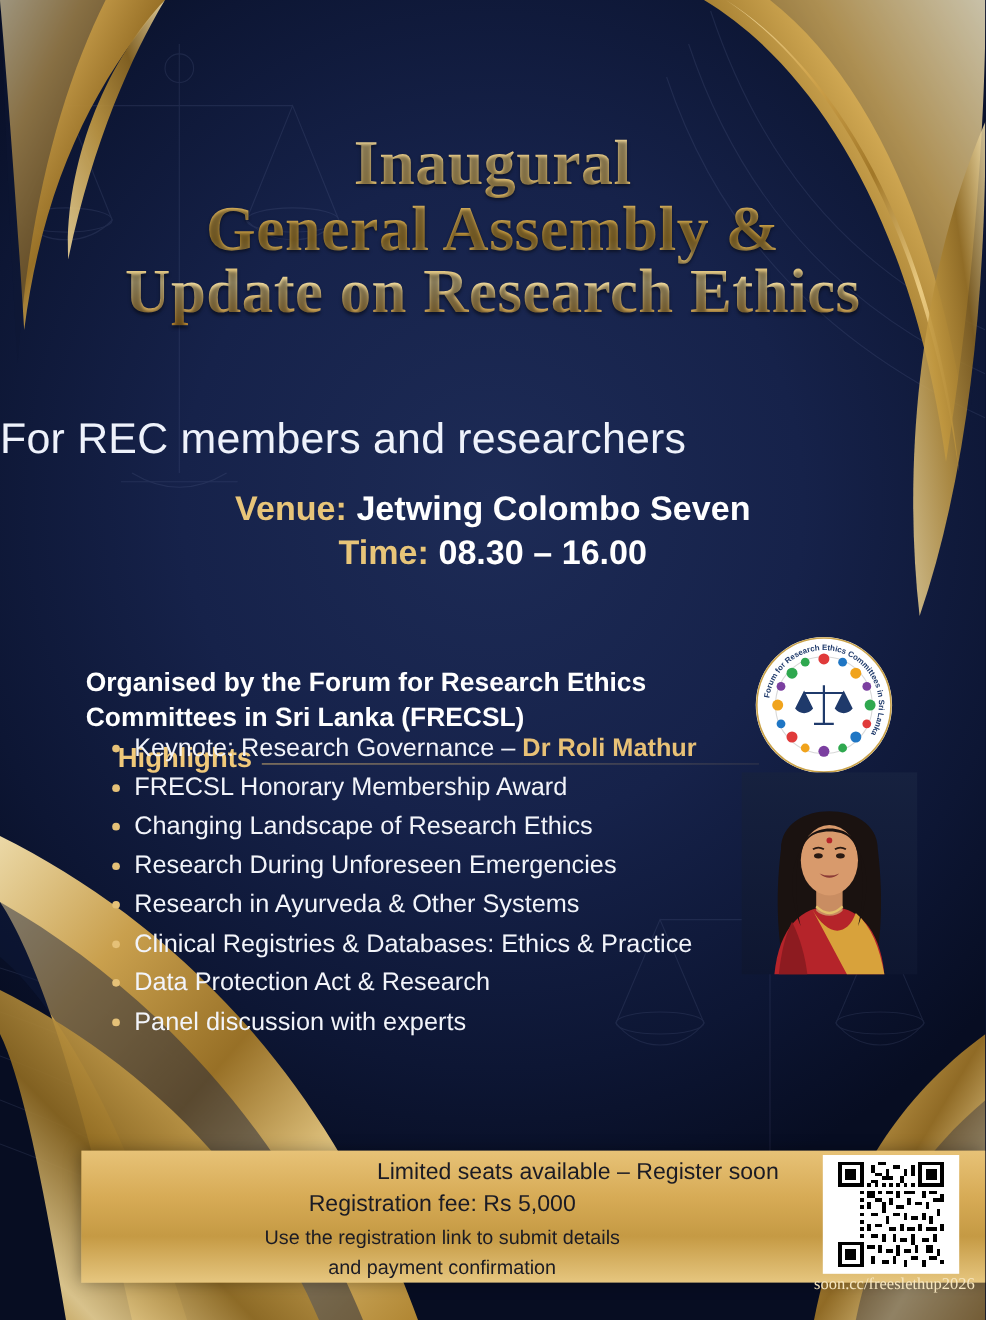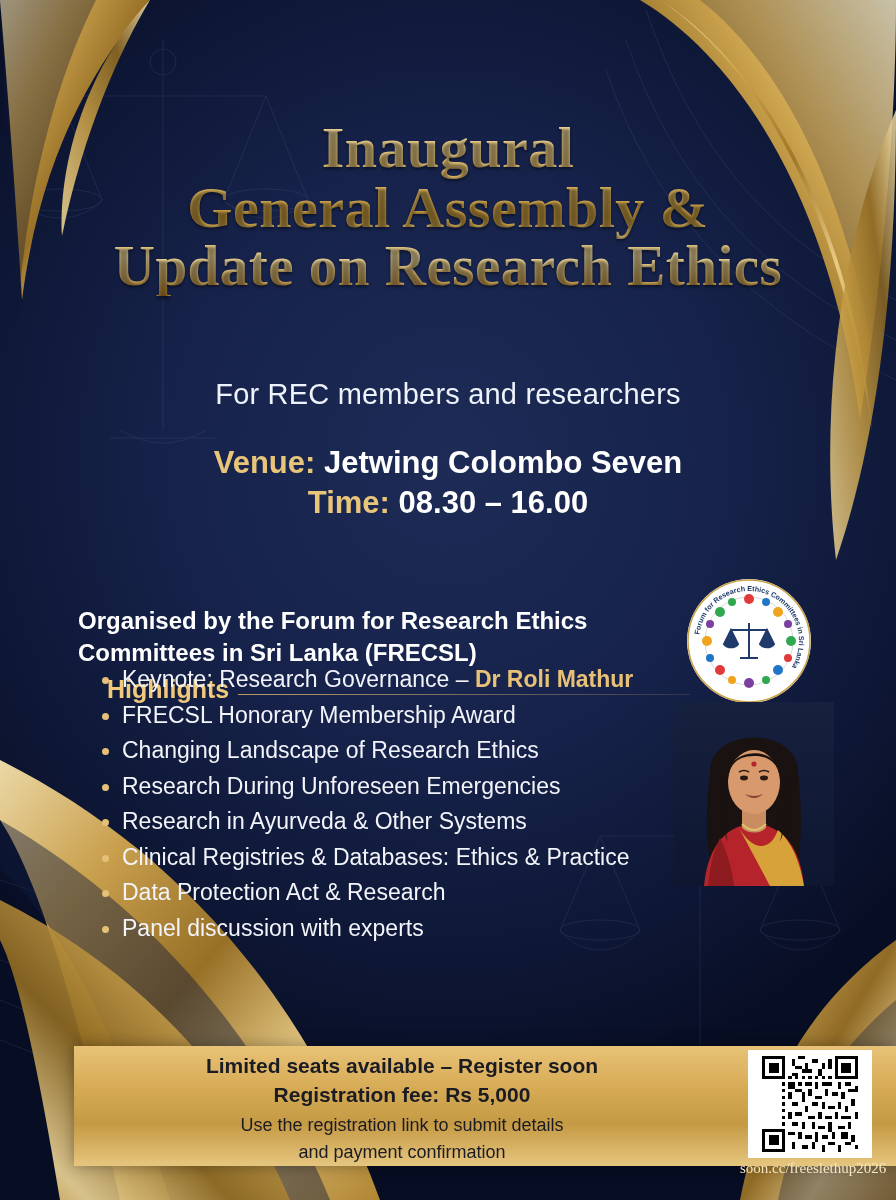--- a/index.html
+++ b/index.html
@@ -47,23 +47,23 @@
     -webkit-text-fill-color: transparent;
     text-shadow: 0 2px 3px rgba(0,0,0,0.45);
   }
   .title .l1 { font-size: 58px; display: block; }
   .title .l2 { font-size: 58px; display: block; }
   .title .l3 { font-size: 57px; display: block; }
 
   .subtitle {
     position: absolute;
     top: 378px; left: 0; width: 896px;
-    text-align: center;
+    text-align: left;
     color: #eef2fb;
-    font-size: 29px;
+    font-size: 39px;
     font-weight: 500;
     letter-spacing: 0.2px;
   }
 
   .meta {
     position: absolute;
     top: 443px; left: 0; width: 896px;
     text-align: center;
     line-height: 1.30;
   }
@@ -139,22 +139,22 @@
     background: linear-gradient(180deg, #e7c277 0%, #d7ab56 35%, #c59a44 65%, #e6c67f 100%);
     box-shadow: 0 0 14px rgba(0,0,0,0.35);
   }
   .band-text {
     position: absolute;
     left: 96px; top: 1052px;
     width: 612px;
     text-align: center;
     color: #1b1b24;
   }
-  .band-text .b1 { font-size: 21px; font-weight: bold; line-height: 1.35; }
-  .band-text .b2 { font-size: 21px; font-weight: bold; line-height: 1.4; text-align: center; }
+  .band-text .b1 { font-size: 21px; font-weight: normal; line-height: 1.35; text-align: right; }
+  .band-text .b2 { font-size: 21px; font-weight: normal; line-height: 1.4; text-align: center; }
   .band-text .b3 { font-size: 18px; line-height: 1.3; margin-top: 4px; }
 
   .qr-box {
     position: absolute;
     left: 748px; top: 1050px;
     width: 124px; height: 108px;
     background: #ffffff;
     padding: 6px;
   }
   .qr-caption {

